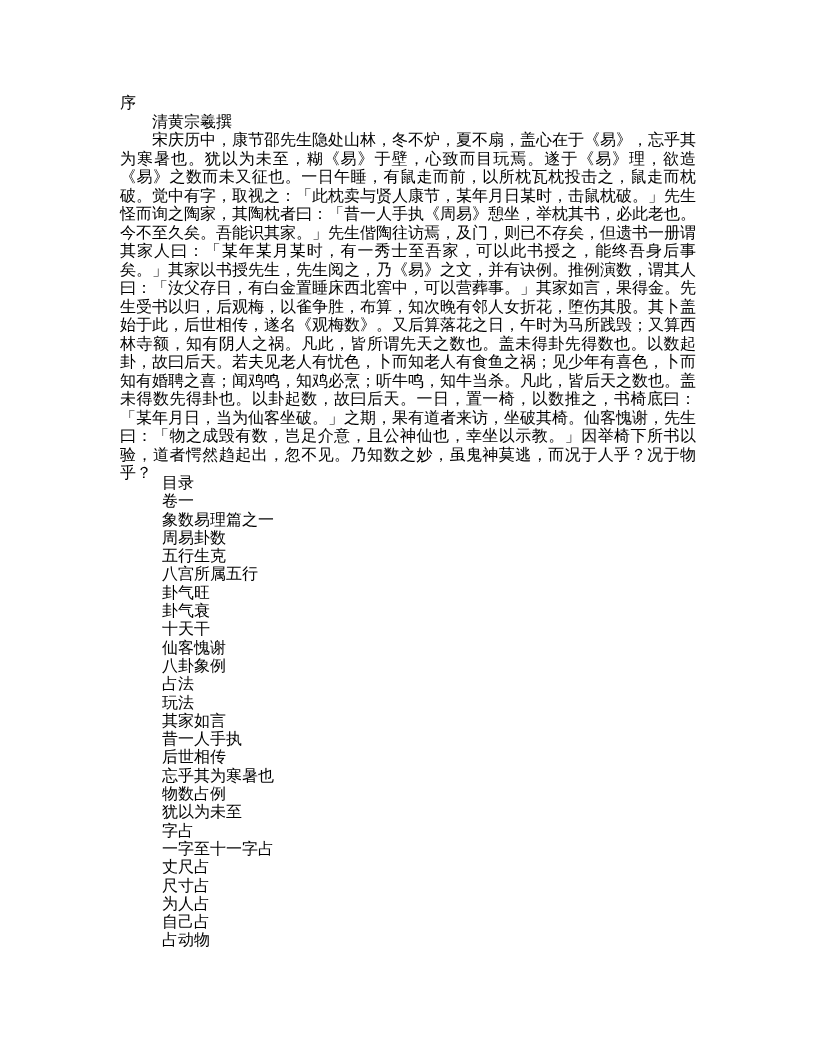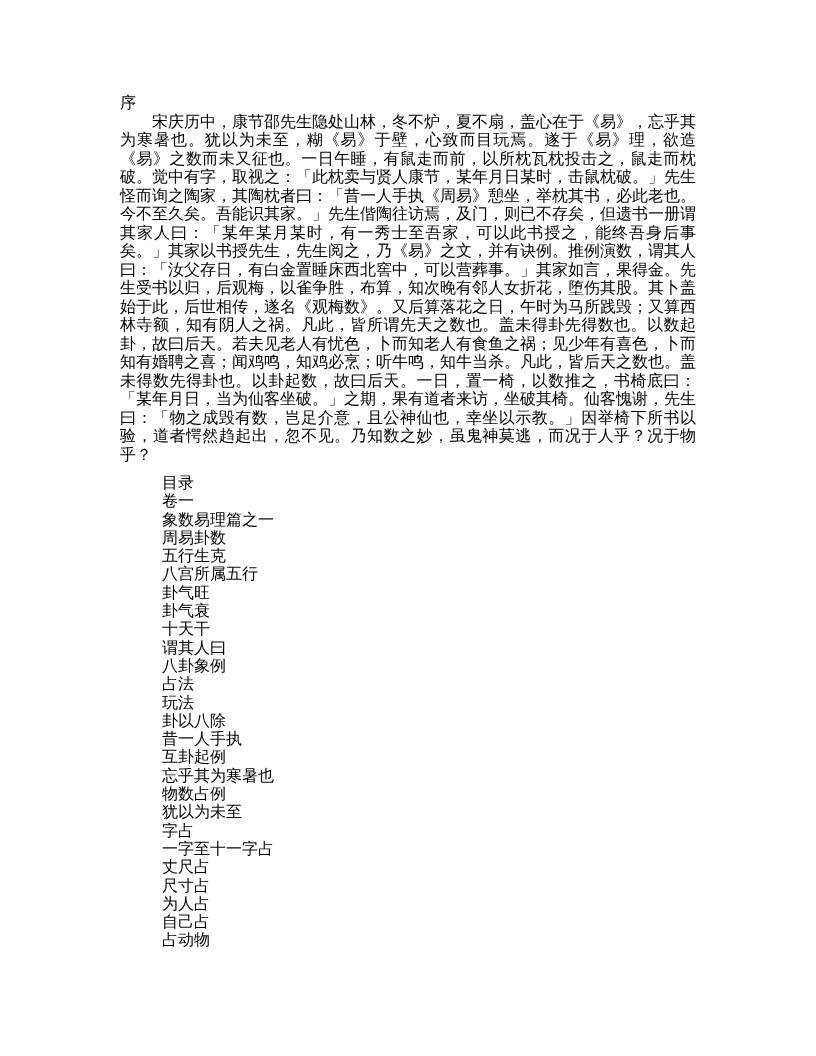--- a/index.html
+++ b/index.html
@@ -51,40 +51,41 @@
       margin: 0;
       padding: 0;
       white-space: nowrap;
     }
   </style>
 </head>
 <body>
 
 <div class="page">
   <div class="heading">序</div>
+  <div class="author">清黄宗羲撰</div>
   <p class="body-text">宋庆历中，康节邵先生隐处山林，冬不炉，夏不扇，盖心在于《易》，忘乎其为寒暑也。犹以为未至，糊《易》于壁，心致而目玩焉。遂于《易》理，欲造《易》之数而未又征也。一日午睡，有鼠走而前，以所枕瓦枕投击之，鼠走而枕破。觉中有字，取视之：「此枕卖与贤人康节，某年月日某时，击鼠枕破。」先生怪而询之陶家，其陶枕者曰：「昔一人手执《周易》憩坐，举枕其书，必此老也。今不至久矣。吾能识其家。」先生偕陶往访焉，及门，则已不存矣，但遗书一册谓其家人曰：「某年某月某时，有一秀士至吾家，可以此书授之，能终吾身后事矣。」其家以书授先生，先生阅之，乃《易》之文，并有诀例。推例演数，谓其人曰：「汝父存日，有白金置睡床西北窖中，可以营葬事。」其家如言，果得金。先生受书以归，后观梅，以雀争胜，布算，知次晚有邻人女折花，堕伤其股。其卜盖始于此，后世相传，遂名《观梅数》。又后算落花之日，午时为马所践毁；又算西林寺额，知有阴人之祸。凡此，皆所谓先天之数也。盖未得卦先得数也。以数起卦，故曰后天。若夫见老人有忧色，卜而知老人有食鱼之祸；见少年有喜色，卜而知有婚聘之喜；闻鸡鸣，知鸡必烹；听牛鸣，知牛当杀。凡此，皆后天之数也。盖未得数先得卦也。以卦起数，故曰后天。一日，置一椅，以数推之，书椅底曰：「某年月日，当为仙客坐破。」之期，果有道者来访，坐破其椅。仙客愧谢，先生曰：「物之成毁有数，岂足介意，且公神仙也，幸坐以示教。」因举椅下所书以验，道者愕然趋起出，忽不见。乃知数之妙，虽鬼神莫逃，而况于人乎？况于物乎？</p>
 </div>
 
 <ul class="toc">
   <li>目录</li>
   <li>卷一</li>
   <li>象数易理篇之一</li>
   <li>周易卦数</li>
   <li>五行生克</li>
   <li>八宫所属五行</li>
   <li>卦气旺</li>
   <li>卦气衰</li>
   <li>十天干</li>
-  <li>谓其人曰</li>
+  <li>仙客愧谢</li>
   <li>八卦象例</li>
   <li>占法</li>
   <li>玩法</li>
-  <li>卦以八除</li>
+  <li>其家如言</li>
   <li>昔一人手执</li>
-  <li>互卦起例</li>
+  <li>后世相传</li>
   <li>忘乎其为寒暑也</li>
   <li>物数占例</li>
   <li>犹以为未至</li>
   <li>字占</li>
   <li>一字至十一字占</li>
   <li>丈尺占</li>
   <li>尺寸占</li>
   <li>为人占</li>
   <li>自己占</li>
   <li>占动物</li>

